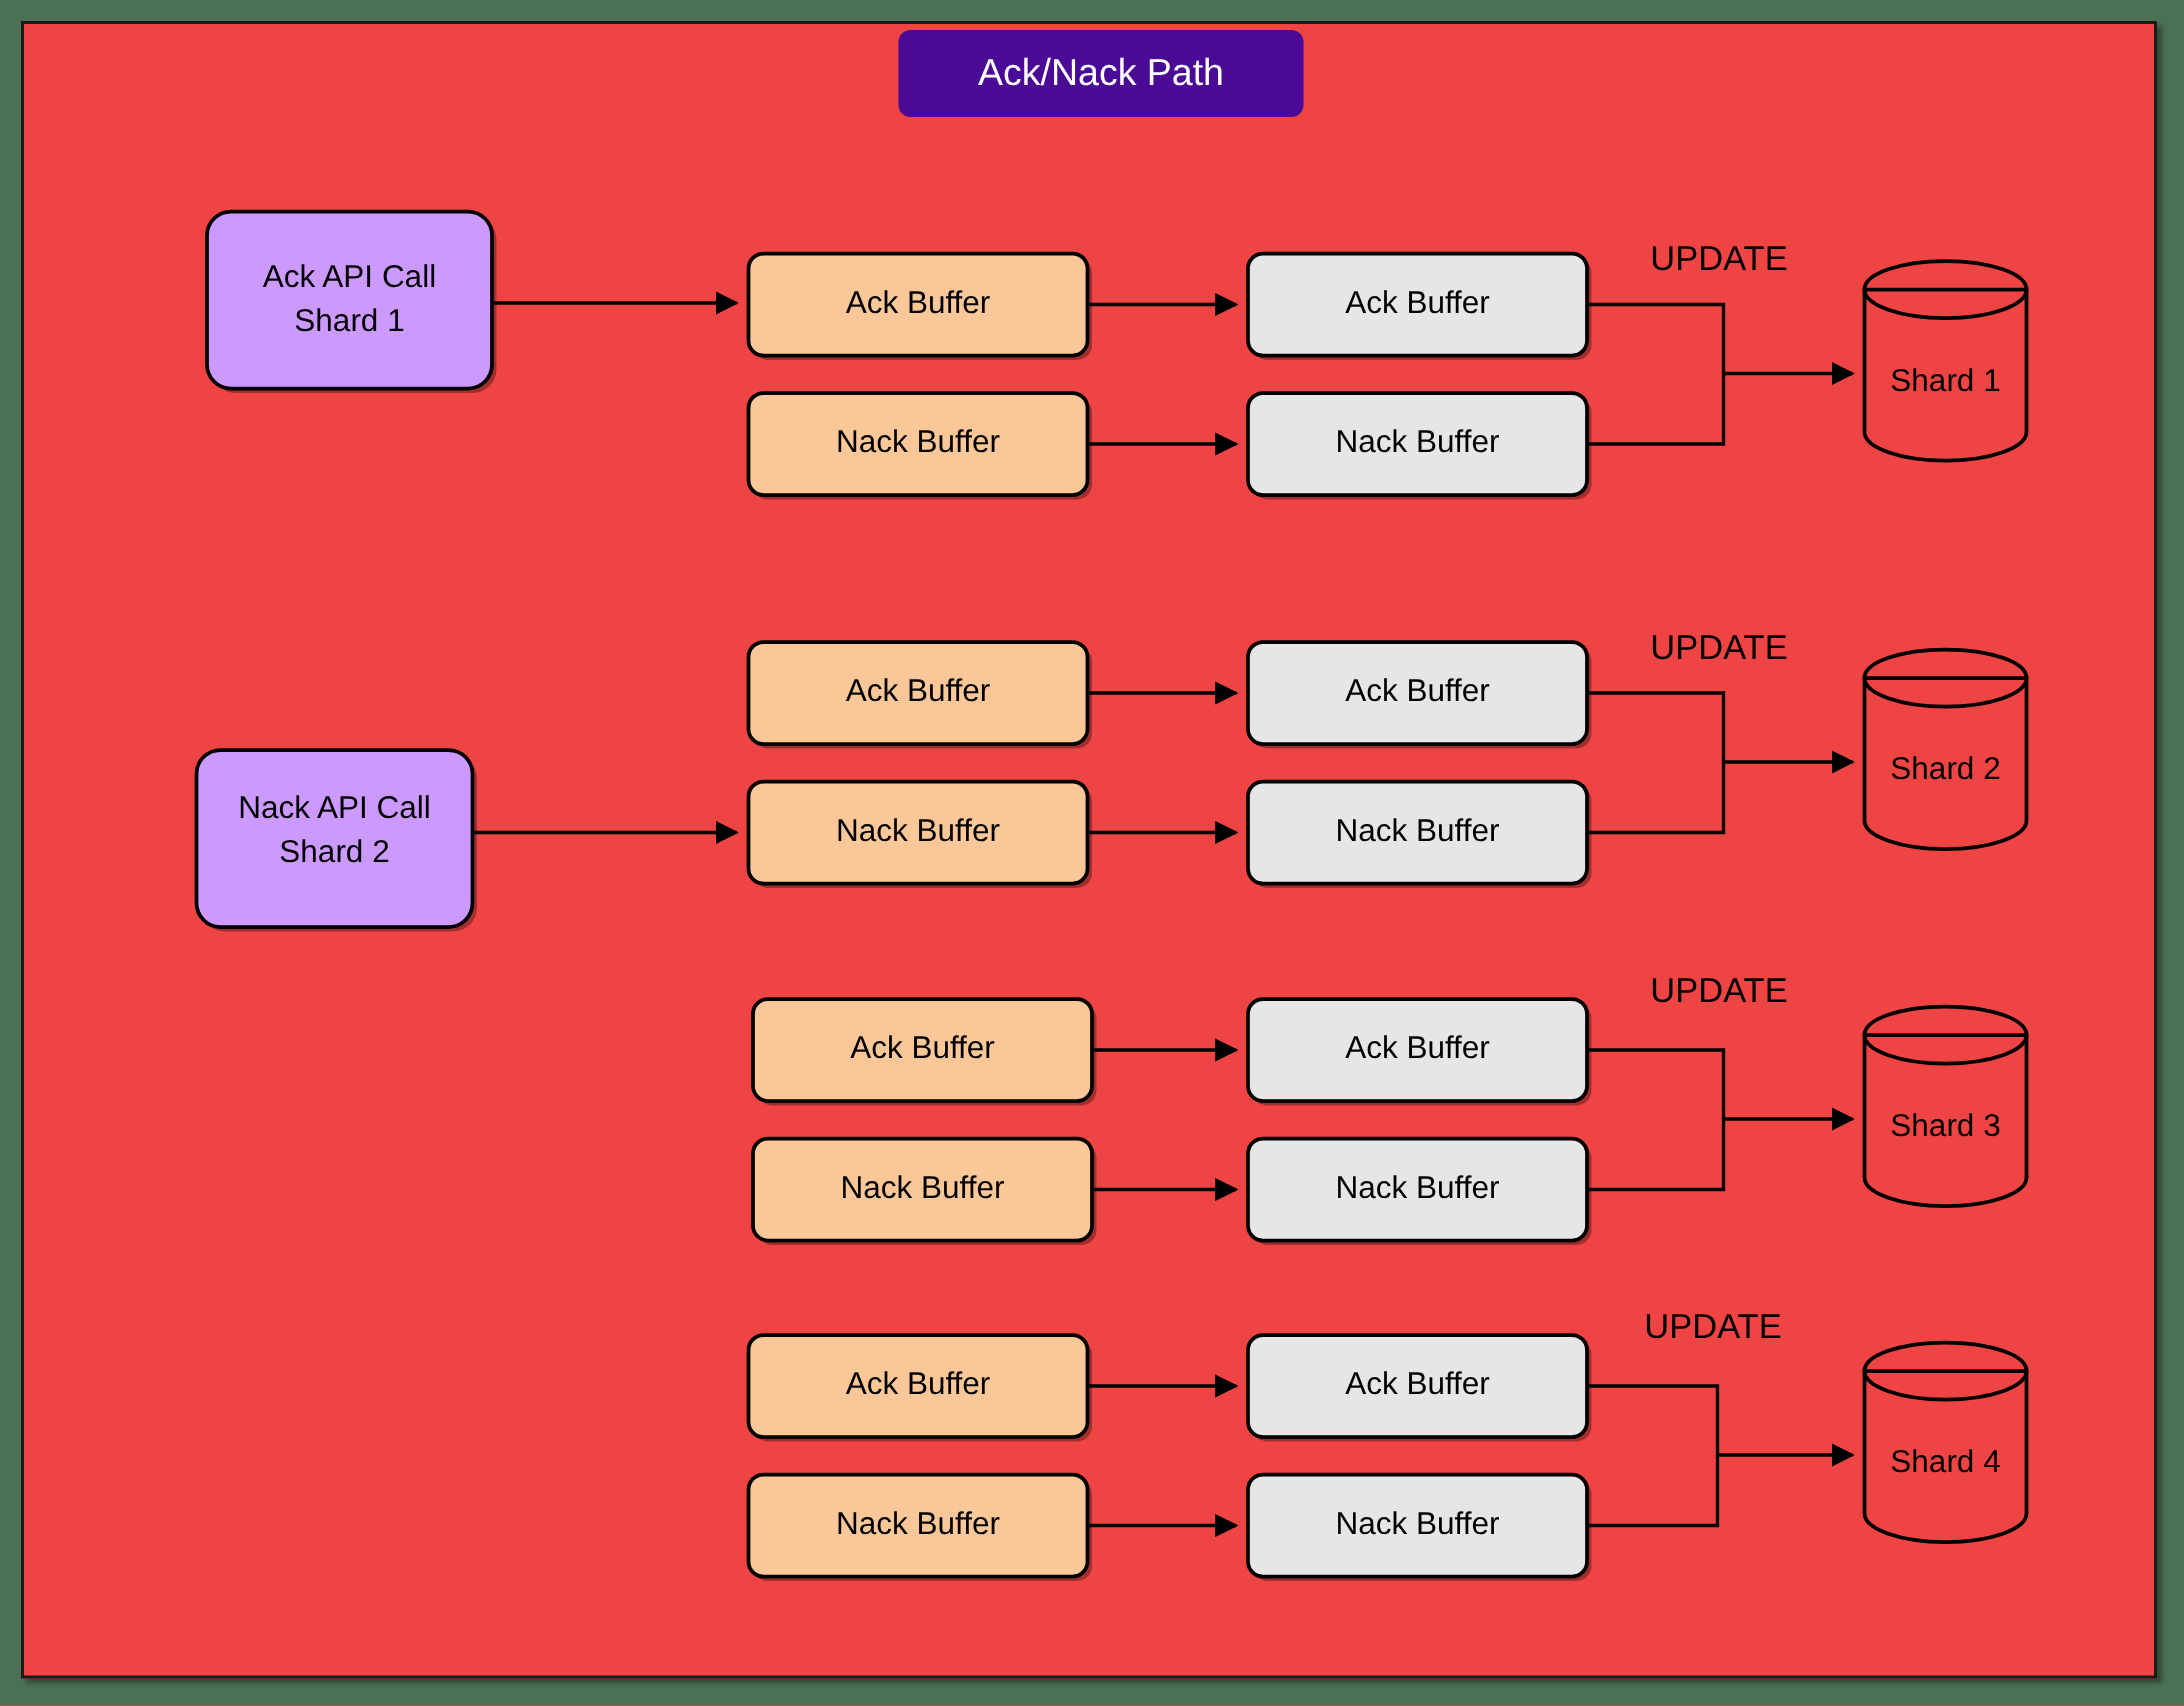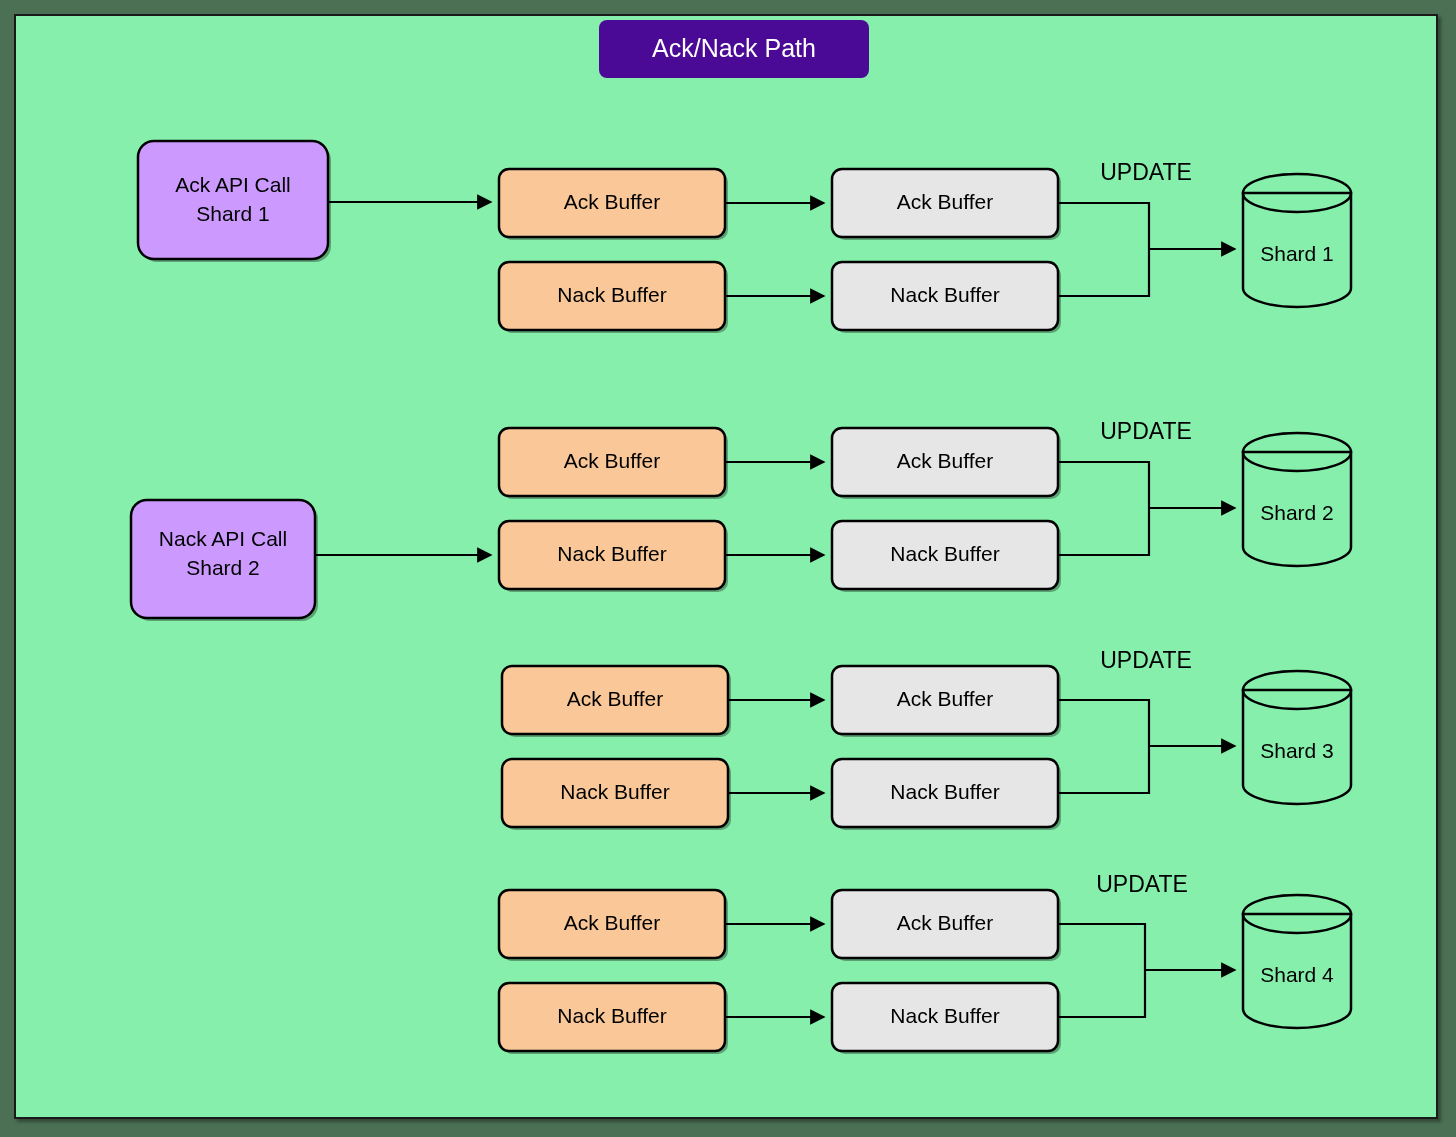--- a/index.html
+++ b/index.html
@@ -6,21 +6,21 @@
   body{
     width:1456px;height:1137px;
     background:#4b7054;
     font-family:"Liberation Sans","DejaVu Sans",sans-serif;
     overflow:hidden;
   }
   #canvas{
     position:absolute;
     left:14px;top:14px;
     width:1424px;height:1105px;
-    background:#86efac;
+    background:#ef4444;
     border:2px solid #1a1a1a;
     box-sizing:border-box;
     box-shadow:3px 3px 3px rgba(0,0,0,.35);
   }
   svg#diagram{position:absolute;left:0;top:0;width:1424px;height:1105px;display:block;}
 
   .box-rect{stroke:#000;stroke-width:2.5;}
   .fill-purple{fill:#cc99ff;}
   .fill-orange{fill:#fac898;}
   .fill-gray{fill:#e6e6e6;}

